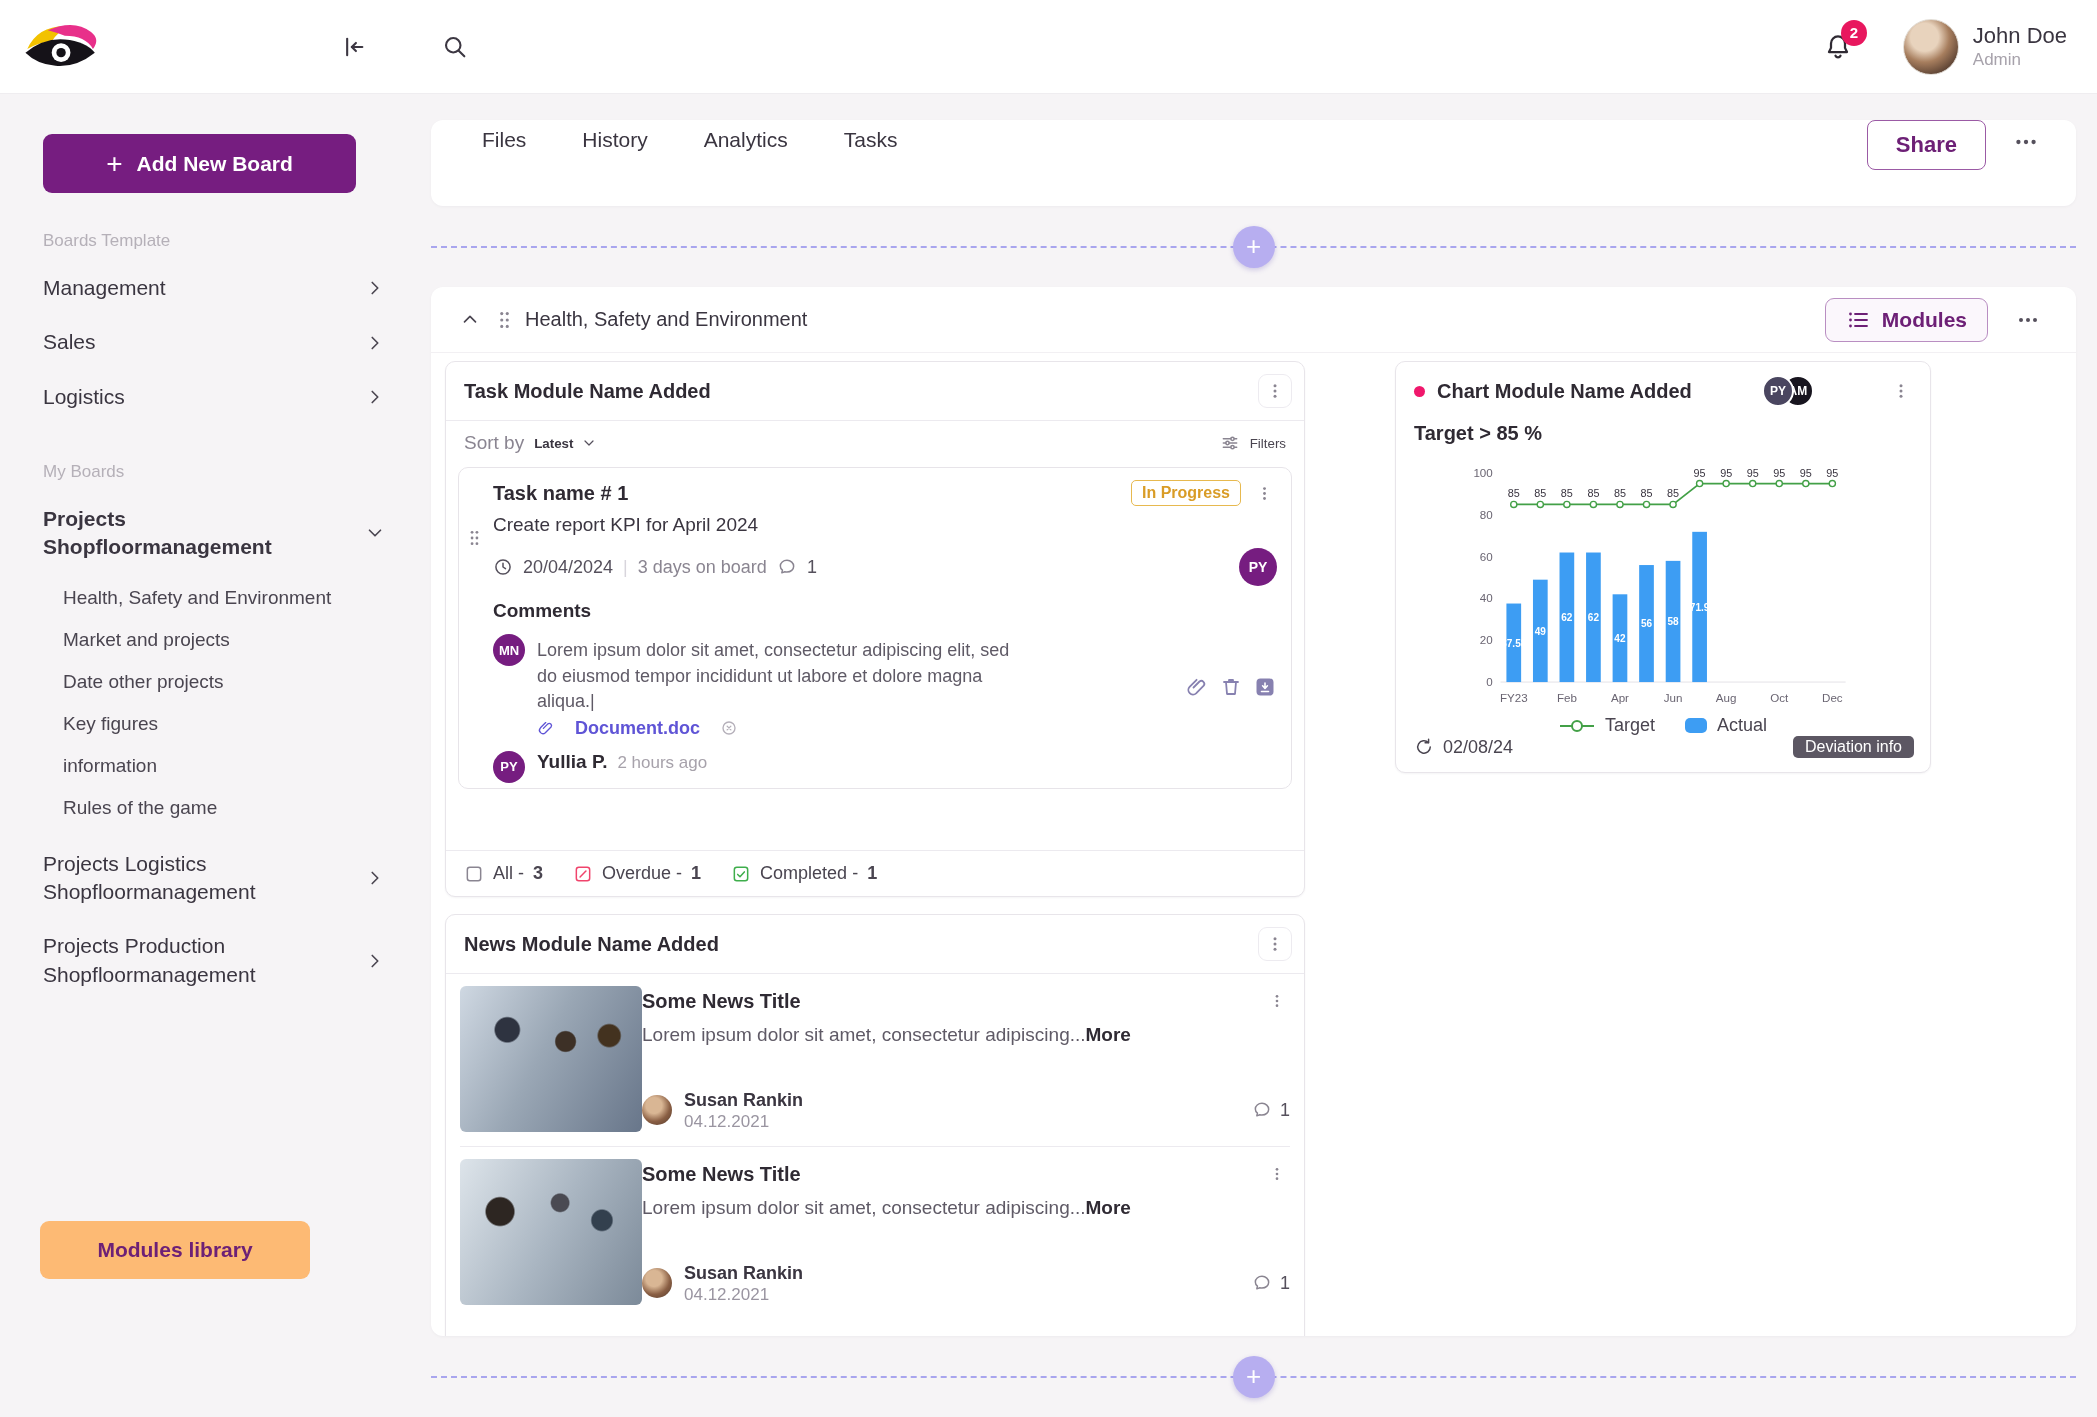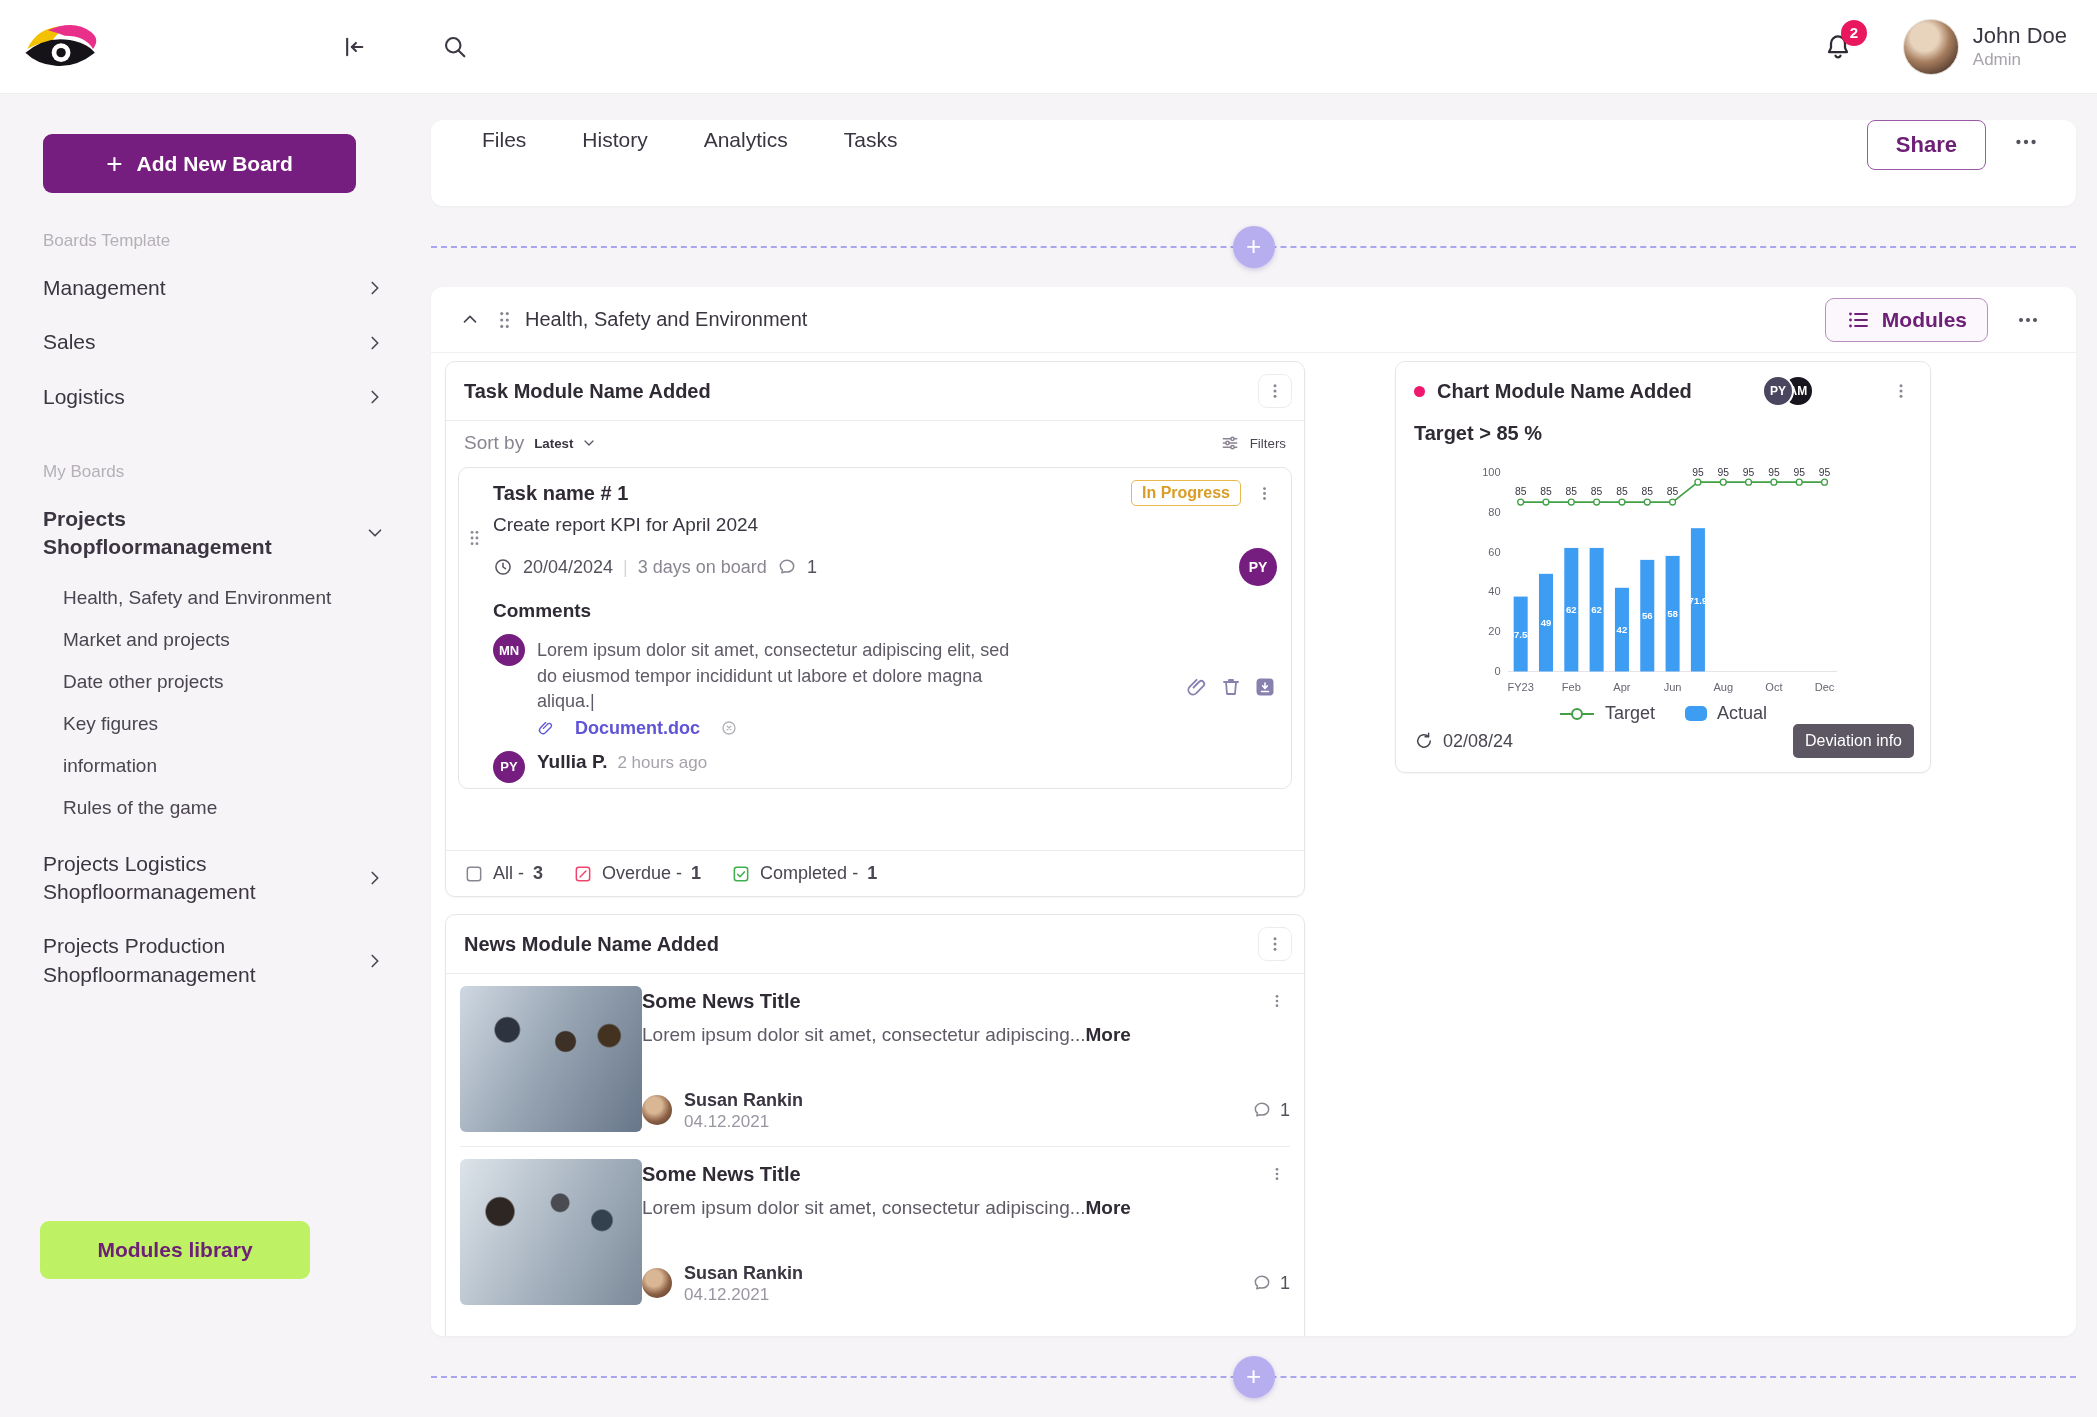--- a/index.html
+++ b/index.html
@@ -35,21 +35,21 @@
   .add-board .plus{font-size:28px;font-weight:400;line-height:1}
   .section-label{font-size:17px;color:#b5b0b8;margin:38px 0 10px 0}
   .nav-item{display:flex;align-items:center;justify-content:space-between;padding:13px 4px 13px 0;cursor:pointer}
   .nav-label{font-size:21px;font-weight:500;color:#3a3540;line-height:1.35}
   .nav-label.bold{font-weight:700}
   .nav-label.regular{font-weight:400}
   .chev{width:22px;height:22px;color:#4a4550}
   .chev svg{width:22px;height:22px}
   .sub-list{margin:2px 0 8px 0}
   .sub-item{display:block;font-size:19px;color:#4a4550;padding:10px 0 10px 20px;cursor:pointer}
-  .modules-library{position:absolute;left:40px;bottom:138px;width:270px;height:58px;background:#bef264;color:#6d2076;font-size:21px;font-weight:600;border-radius:9px;display:flex;align-items:center;justify-content:center}
+  .modules-library{position:absolute;left:40px;bottom:138px;width:270px;height:58px;background:#fdba74;color:#6d2076;font-size:21px;font-weight:600;border-radius:9px;display:flex;align-items:center;justify-content:center}
 
   
   .card{background:#fff;border-radius:12px;box-shadow:0 1px 3px rgba(30,20,50,.04)}
   .toolbar{height:89px;display:flex;align-items:flex-start;padding:0 28px 0 49px}
   .tab{font-size:21px;font-weight:500;color:#3a3540;margin-right:52px;padding:8px 2px}
   .share-btn{margin-left:auto;border:1.5px solid #9b5aa5;color:#6d2076;font-size:22px;font-weight:600;border-radius:8px;padding:11px 28px}
   .more-h{width:44px;height:44px;display:flex;align-items:center;justify-content:center;color:#55505c;margin-left:18px}
 
   
   .dashed-row{position:relative;height:34px;margin:24px 0;display:flex;align-items:center}
@@ -155,21 +155,21 @@
   .target-line{font-size:20px;font-weight:700;padding:2px 18px 0 18px}
   .chart-svg{margin:8px auto 0 auto}
   .chart-svg text.tick{font:15px "Liberation Sans",sans-serif;fill:#6a6572}
   .chart-svg text.barlab{font:700 13px "Liberation Sans",sans-serif;fill:#fff}
   .chart-svg text.ptlab{font:14px "Liberation Sans",sans-serif;fill:#3a3540}
   .legend{display:flex;justify-content:center;align-items:center;gap:30px;font-size:18px;color:#4a4550;margin-top:2px}
   .legend-item{display:flex;align-items:center;gap:10px}
   .chart-footer{margin-top:auto;display:flex;align-items:center;padding:0 16px 0 18px}
   .refresh{display:flex;align-items:center;gap:9px;font-size:18px;color:#4a4550}
   .refresh svg{width:20px;height:20px}
-  .deviation{margin-left:auto;background:#5c5763;color:#fff;font-size:16px;border-radius:5px;padding:8px 12px}
+  .deviation{margin-left:auto;background:#5c5763;color:#fff;font-size:16px;border-radius:5px;padding:2px 12px}
 </style>
 </head>
 <body>
 
 <header class="topbar">
   <div class="logo">
     <svg viewBox="0 0 90 64" width="88" height="60">
       <path d="M8 34 Q20 8 52 10 Q40 16 34 26 Q20 27 8 34Z" fill="#f2c200"></path>
       <path d="M30 14 Q58 2 76 16 Q86 24 78 34 Q70 20 48 20 Q38 16 30 14Z" fill="#e8308a"></path>
       <path d="M6 38 Q26 22 48 24 Q70 26 80 38 Q60 54 38 52 Q18 50 6 38Z" fill="#151218"></path>

